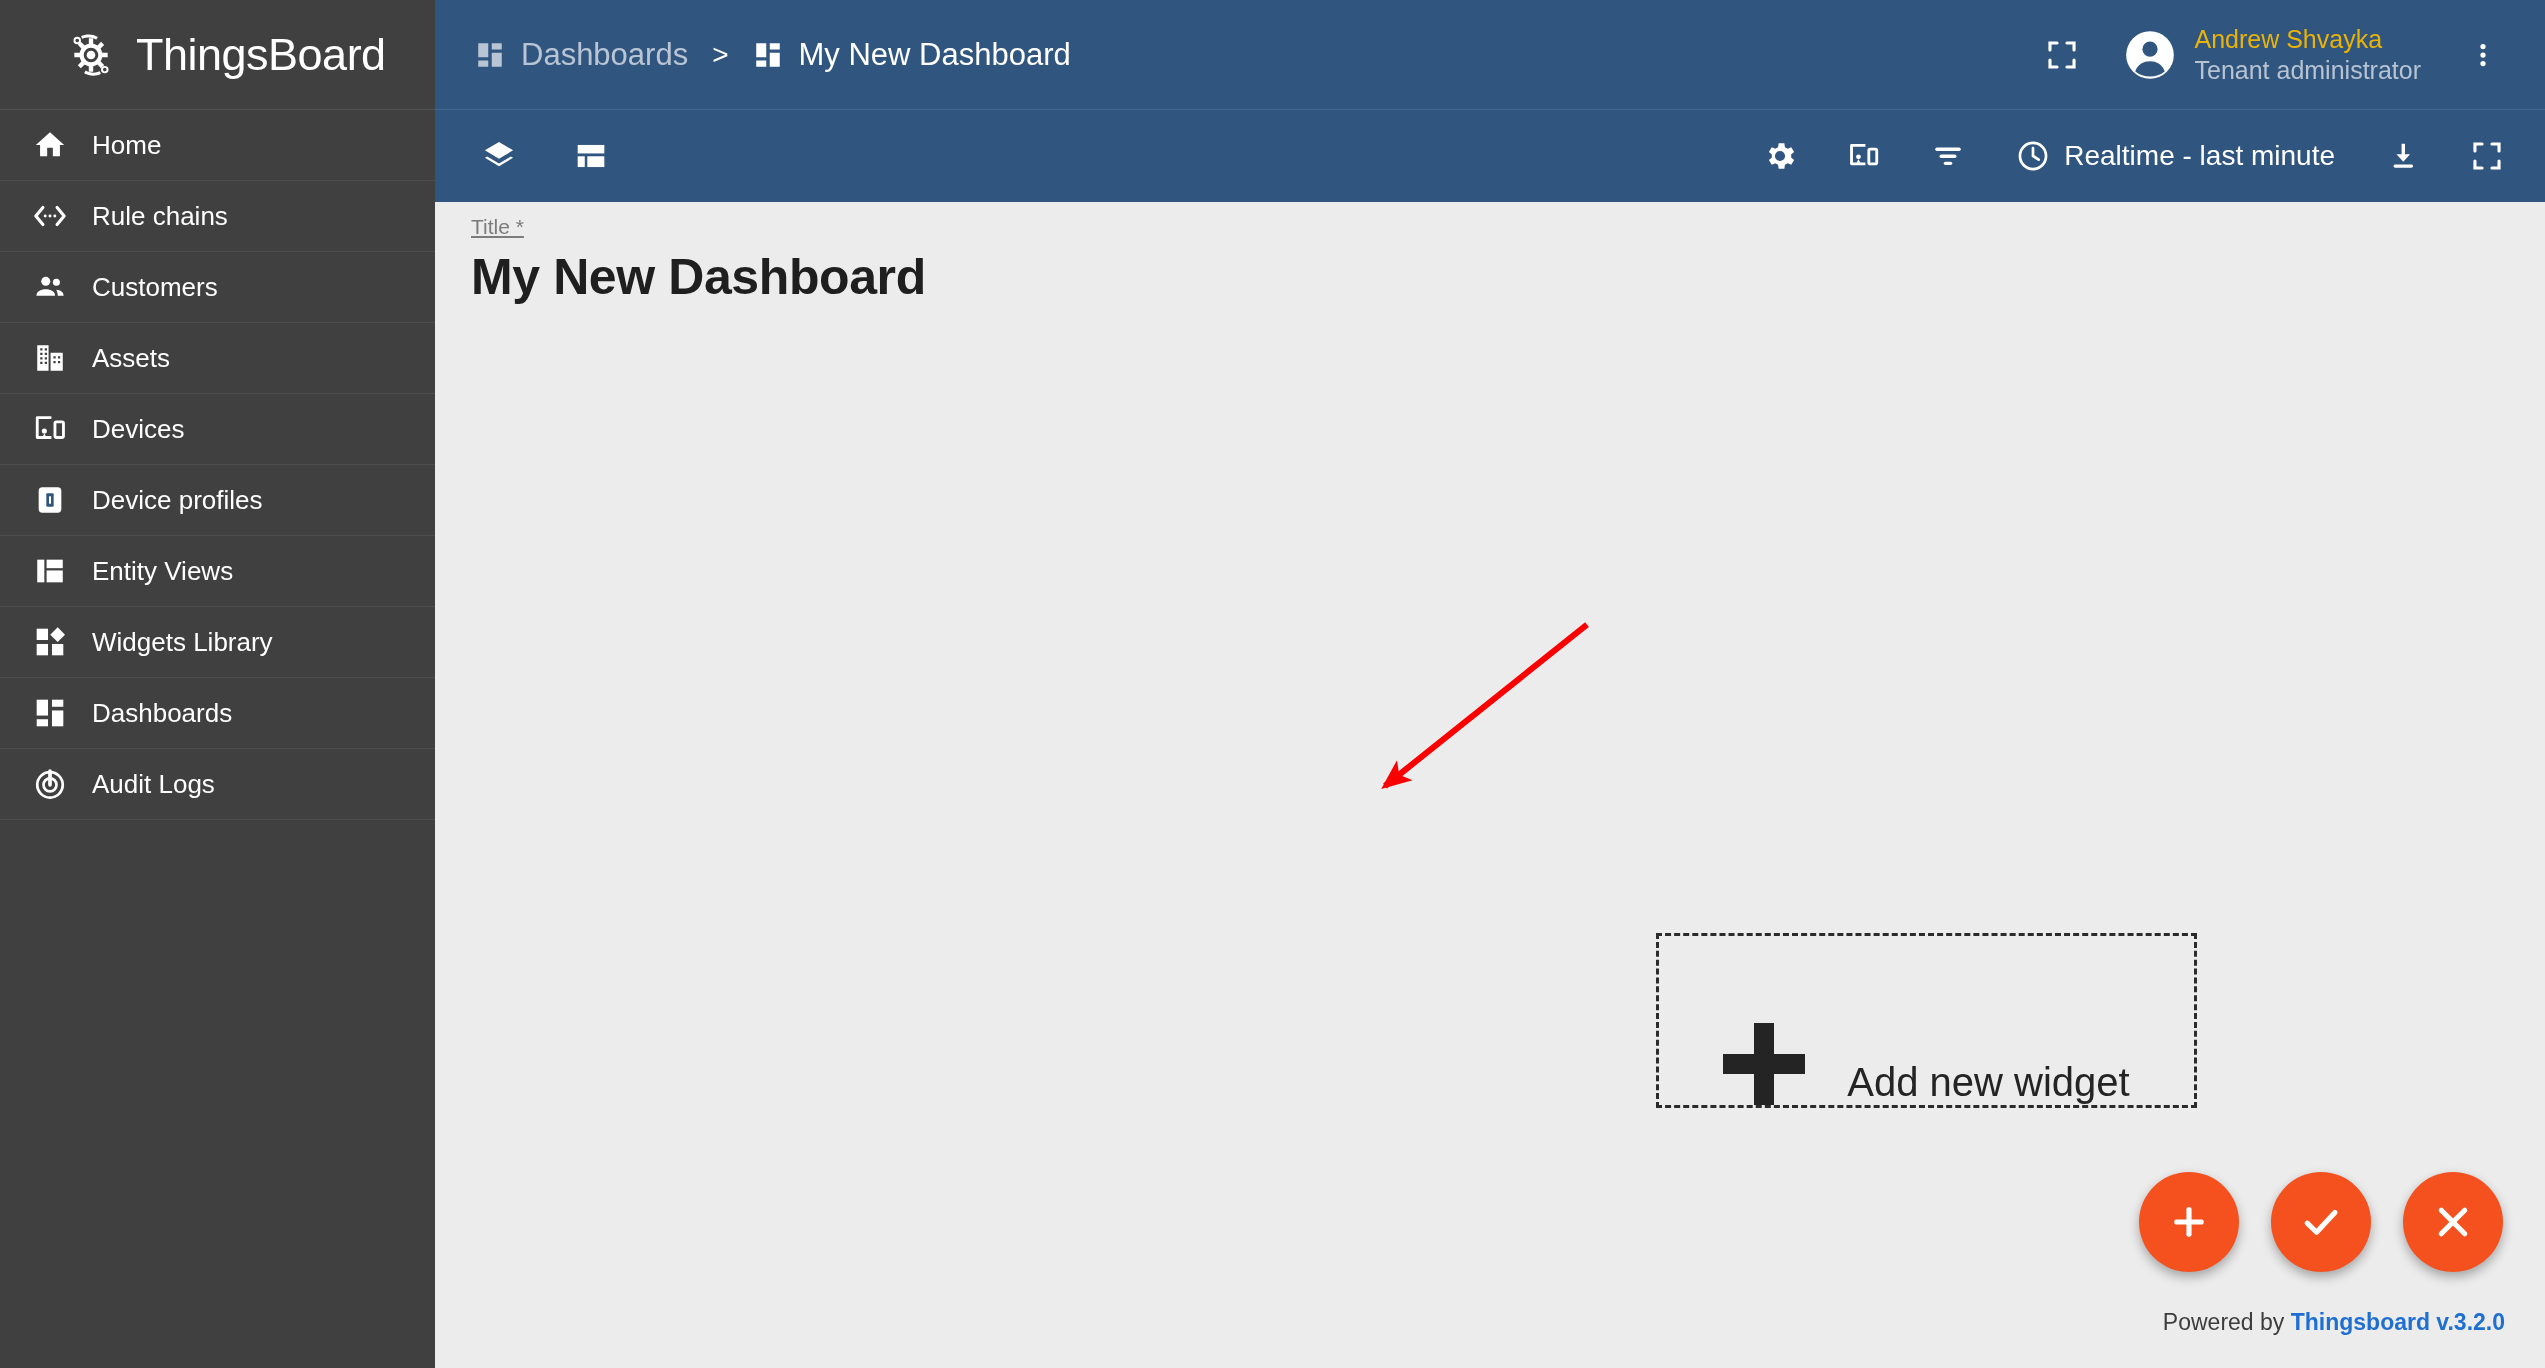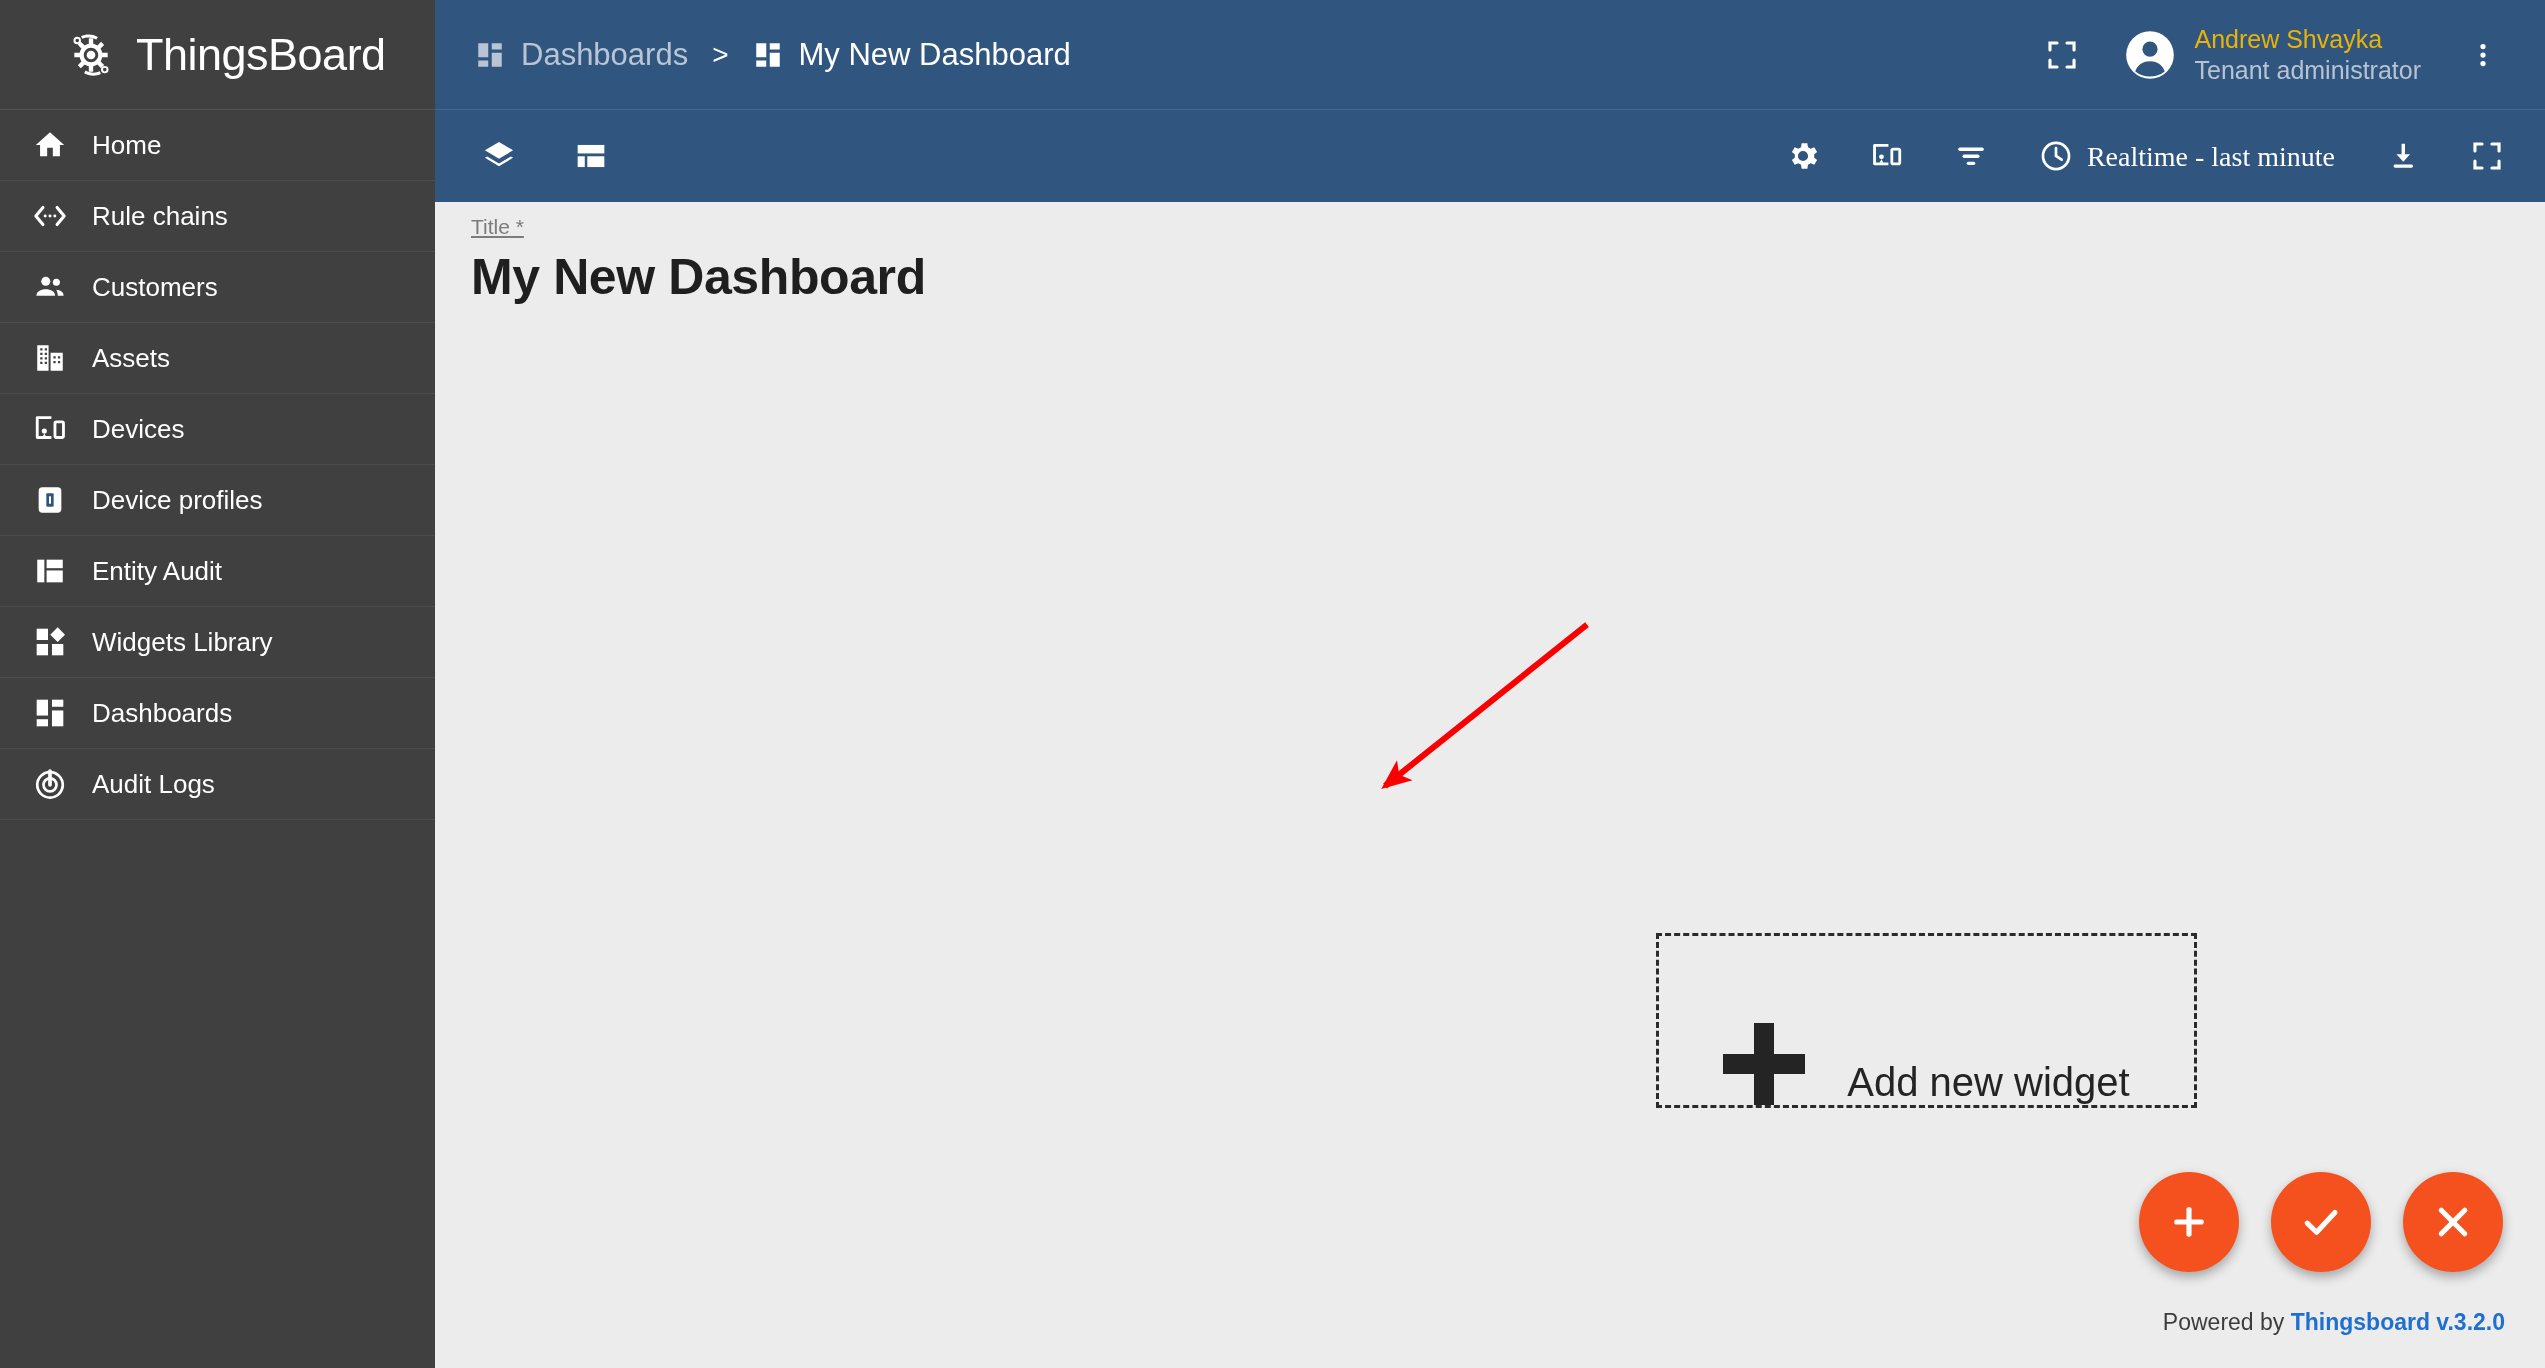--- a/index.html
+++ b/index.html
@@ -168,26 +168,25 @@
   }
   .toolbar-left { display: flex; align-items: center; gap: 36px; }
   .toolbar-right {
     margin-left: auto;
     display: flex;
     align-items: center;
     gap: 28px;
   }
   .time-btn {
     display: flex;
-    align-items: flex-end;
+    align-items: center;
     cursor: pointer;
     padding: 8px 12px;
     border-radius: 6px;
     white-space: nowrap;
-    font-family: Liberation Serif, serif;
   }
   .time-btn .tb-icon { margin-right: 14px; display: flex; }
   .time-btn-label { color: #ffffff; font-size: 28px; }
 
   
   .content {
     flex: 1;
     background: #ececec;
     position: relative;
     min-height: 0;
@@ -387,21 +386,21 @@
       </div>
 
       <div class="menu-item">
         <span class="menu-icon">
           <svg viewBox="0 0 24 24" width="34" height="34" fill="#ffffff">
             <rect x="3" y="4" width="5" height="16"></rect>
             <rect x="9.6" y="4" width="11.4" height="6"></rect>
             <rect x="9.6" y="11.6" width="11.4" height="8.4"></rect>
           </svg>
         </span>
-        <span class="menu-label">Entity Audit</span>
+        <span class="menu-label">Entity Views</span>
       </div>
 
       <div class="menu-item">
         <span class="menu-icon">
           <svg viewBox="0 0 24 24" width="34" height="34" fill="#ffffff">
             <rect x="2.6" y="2.6" width="8" height="8"></rect>
             <rect x="2.6" y="13.4" width="8" height="8"></rect>
             <rect x="13.4" y="13.4" width="8" height="8"></rect>
             <path d="M17.4 1.6l5.2 5.2-5.2 5.2-5.2-5.2z"></path>
           </svg>

